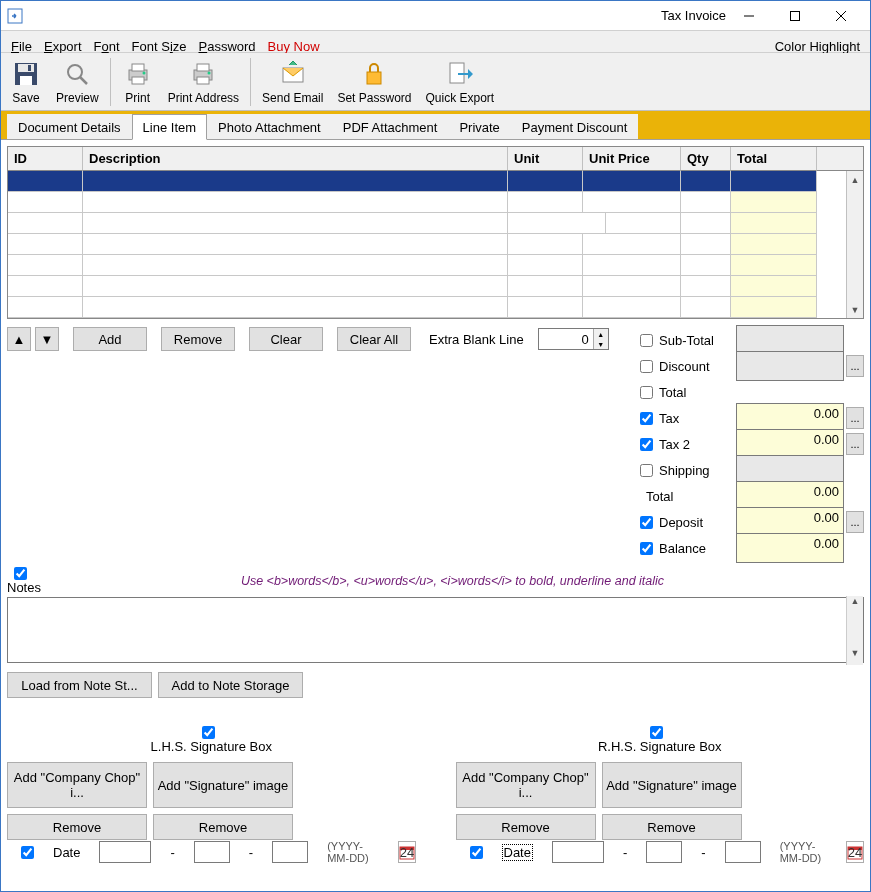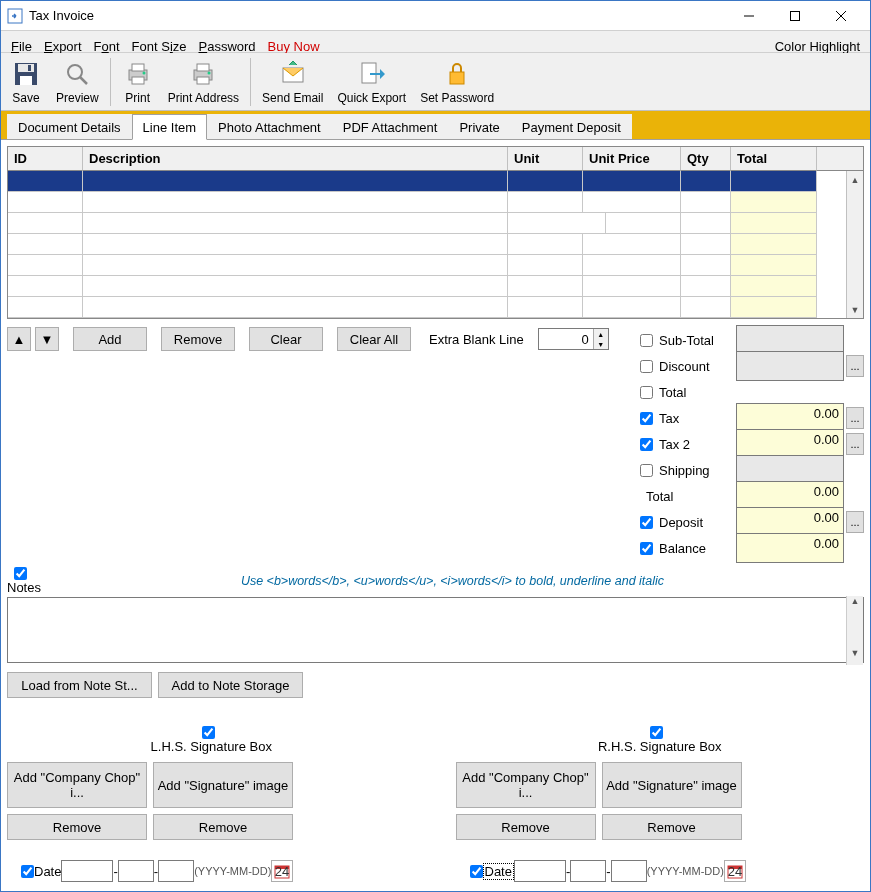--- a/index.html
+++ b/index.html
@@ -1,19 +1,19 @@
 <!DOCTYPE html>
 <html><head>
 <meta charset="utf-8">
 <style>
 * { box-sizing: border-box; margin: 0; padding: 0; font-family: "Segoe UI", Arial, sans-serif; font-size: 13px; }
 body { background: #fff; width: 871px; height: 892px; border: 1px solid #3a76c4; display: flex; flex-direction: column; overflow: hidden; }
 
 
-.titlebar { height: 30px; background: #fff; display: flex; align-items: center; padding: 0 6px; border-bottom: 1px solid #d0d0d0; }
+.titlebar { height: 30px; background: #fff; display: flex; align-items: center; padding: 0 6px; border-bottom: 1px solid #d0d0d0; text-align: right; }
 .titlebar .app-icon { width: 16px; height: 16px; margin-right: 6px; display: inline-block; }
 .titlebar .title { flex: 1; font-size: 13px; }
 .titlebar .winbtn { width: 46px; height: 30px; display: flex; align-items: center; justify-content: center; cursor: pointer; }
 
 
 .menubar { height: 22px; background: #f0f0f0; display: flex; align-items: center; padding: 0 4px; border-bottom: 1px solid #d0d0d0; }
 .menubar .mitem { padding: 2px 6px; cursor: pointer; margin-top: 10px; }
 .menubar .mitem .ul { text-decoration: underline; }
 .menubar .buy { color: #d00000; }
 .menubar .spacer { flex: 1; }
@@ -67,36 +67,36 @@
 .trow .chk { width: 110px; display: flex; align-items: center; padding-left: 14px; }
 .trow .chk input { margin-right: 6px; }
 .trow .val { width: 108px; height: 30px; border: 1px solid #7a7a7a; background: #e8e8e8; text-align: right; padding: 2px 4px; font-size: 13px; }
 .trow .val.calc { background: #fdfdd8; }
 .trow .tot-plain { width:110px; padding-left: 20px; }
 .trow .dots { width: 18px; height: 22px; margin-left: 2px; background:#e1e1e1; border:1px solid #adadad; font-size: 11px; display:flex; align-items:center; justify-content:center; cursor:pointer; }
 .trow .dots-ph { width:18px; margin-left:2px; }
 
 
 .noteshdr { display: flex; align-items: center; margin-top: 6px; }
-.noteshdr .hint { flex: 1; text-align: center; font-style: italic; font-size: 12.5px; color: #0369a1; }
+.noteshdr .hint { flex: 1; text-align: center; font-style: italic; font-size: 12.5px; color: #701a75; }
 .notesarea { width: 100%; height: 66px; border: 1px solid #7a7a7a; margin-top: 2px; resize: none; font-size: 13px; padding: 2px; position:relative; }
 .notes-wrap { position:relative; }
 .notes-scroll { position:absolute; right:1px; top:1px; bottom:1px; width:17px; background:#f0f0f0; border-left:1px solid #ccc; display:flex; flex-direction:column; }
 .notebtns { display: flex; gap: 6px; margin-top: 6px; }
 .btn.wide { width: 145px; height: 26px; }
 
 
 .sigrow { display: flex; margin-top: 28px; gap: 40px; }
 .sigcol { flex: 1; }
 .sigchk { display: flex; align-items: center; margin-bottom: 8px; flex-direction: column; }
 .sigchk input { margin-right: 6px; }
 .sigbtns { display: flex; gap: 6px; }
 .btn.sig { width: 140px; height: 46px; display:flex; align-items:center; justify-content:center; }
 .btn.sigrem { width: 140px; height: 26px; }
-.daterow { display: flex; align-items: center; margin-top: 20px; gap: 0; padding-left: 14px; }
+.daterow { display: flex; align-items: center; margin-top: 0; gap: 19px; padding-left: 14px; }
 .daterow input[type=text] { width: 52px; height: 22px; border: 1px solid #7a7a7a; text-align:center; }
 .daterow input.sm { width: 36px; }
 .daterow .datehint { font-size: 11px; color: #555; }
 .calbtn { width: 22px; height: 22px; border: 1px solid #adadad; background: #fff; display: inline-flex; align-items: center; justify-content: center; cursor: pointer; }
 .check { width:13px; height:13px; }
 
 .upper-flex { display:flex; }
 .upper-left { flex:1; }
 
 </style>
@@ -191,44 +191,44 @@
           <rect x="4" y="8" width="20" height="14" fill="#fff" stroke="#888"></rect>
           <path d="M4 8 L14 16 L24 8" fill="#fc6" stroke="#d90"></path>
           <path d="M10 5 L14 1 L18 5" fill="#4b8" stroke="#296"></path>
         </svg>
       </span>
     <span class="lbl">Send Email</span>
   </div>
   <div class="tbtn">
     <span class="ico">
         <svg width="28" height="28" viewBox="0 0 28 28">
+          <rect x="7" y="12" width="14" height="12" fill="#fb3" stroke="#c80"></rect>
+          <path d="M10 12 V8 a4 4 0 0 1 8 0 V12" fill="none" stroke="#c80" stroke-width="2"></path>
+        </svg>
+      </span>
+    <span class="lbl">Set Password</span>
+  </div>
+  <div class="tbtn">
+    <span class="ico">
+        <svg width="28" height="28" viewBox="0 0 28 28">
           <rect x="4" y="3" width="14" height="20" fill="#fff" stroke="#888"></rect>
           <path d="M12 13 L22 13 L22 9 L27 14 L22 19 L22 15 L12 15 Z" fill="#39c"></path>
         </svg>
       </span>
     <span class="lbl">Quick Export</span>
-  </div>
-  <div class="tbtn">
-    <span class="ico">
-        <svg width="28" height="28" viewBox="0 0 28 28">
-          <rect x="7" y="12" width="14" height="12" fill="#fb3" stroke="#c80"></rect>
-          <path d="M10 12 V8 a4 4 0 0 1 8 0 V12" fill="none" stroke="#c80" stroke-width="2"></path>
-        </svg>
-      </span>
-    <span class="lbl">Set Password</span>
   </div>
 </div>
 
 <div class="tabbar">
   <div class="tab">Document Details</div>
   <div class="tab active">Line Item</div>
   <div class="tab">Photo Attachment</div>
   <div class="tab">PDF Attachment</div>
   <div class="tab">Private</div>
-  <div class="tab">Payment Deposit</div>
+  <div class="tab">Payment Discount</div>
 </div>
 
 <div class="tabcontent-wrapper">
 
   <div class="grid">
     <div class="grid-head">
       <div class="gh w-id">ID</div>
       <div class="gh w-desc">Description</div>
       <div class="gh w-unit">Unit</div>
       <div class="gh w-uprice">Unit Price</div>

